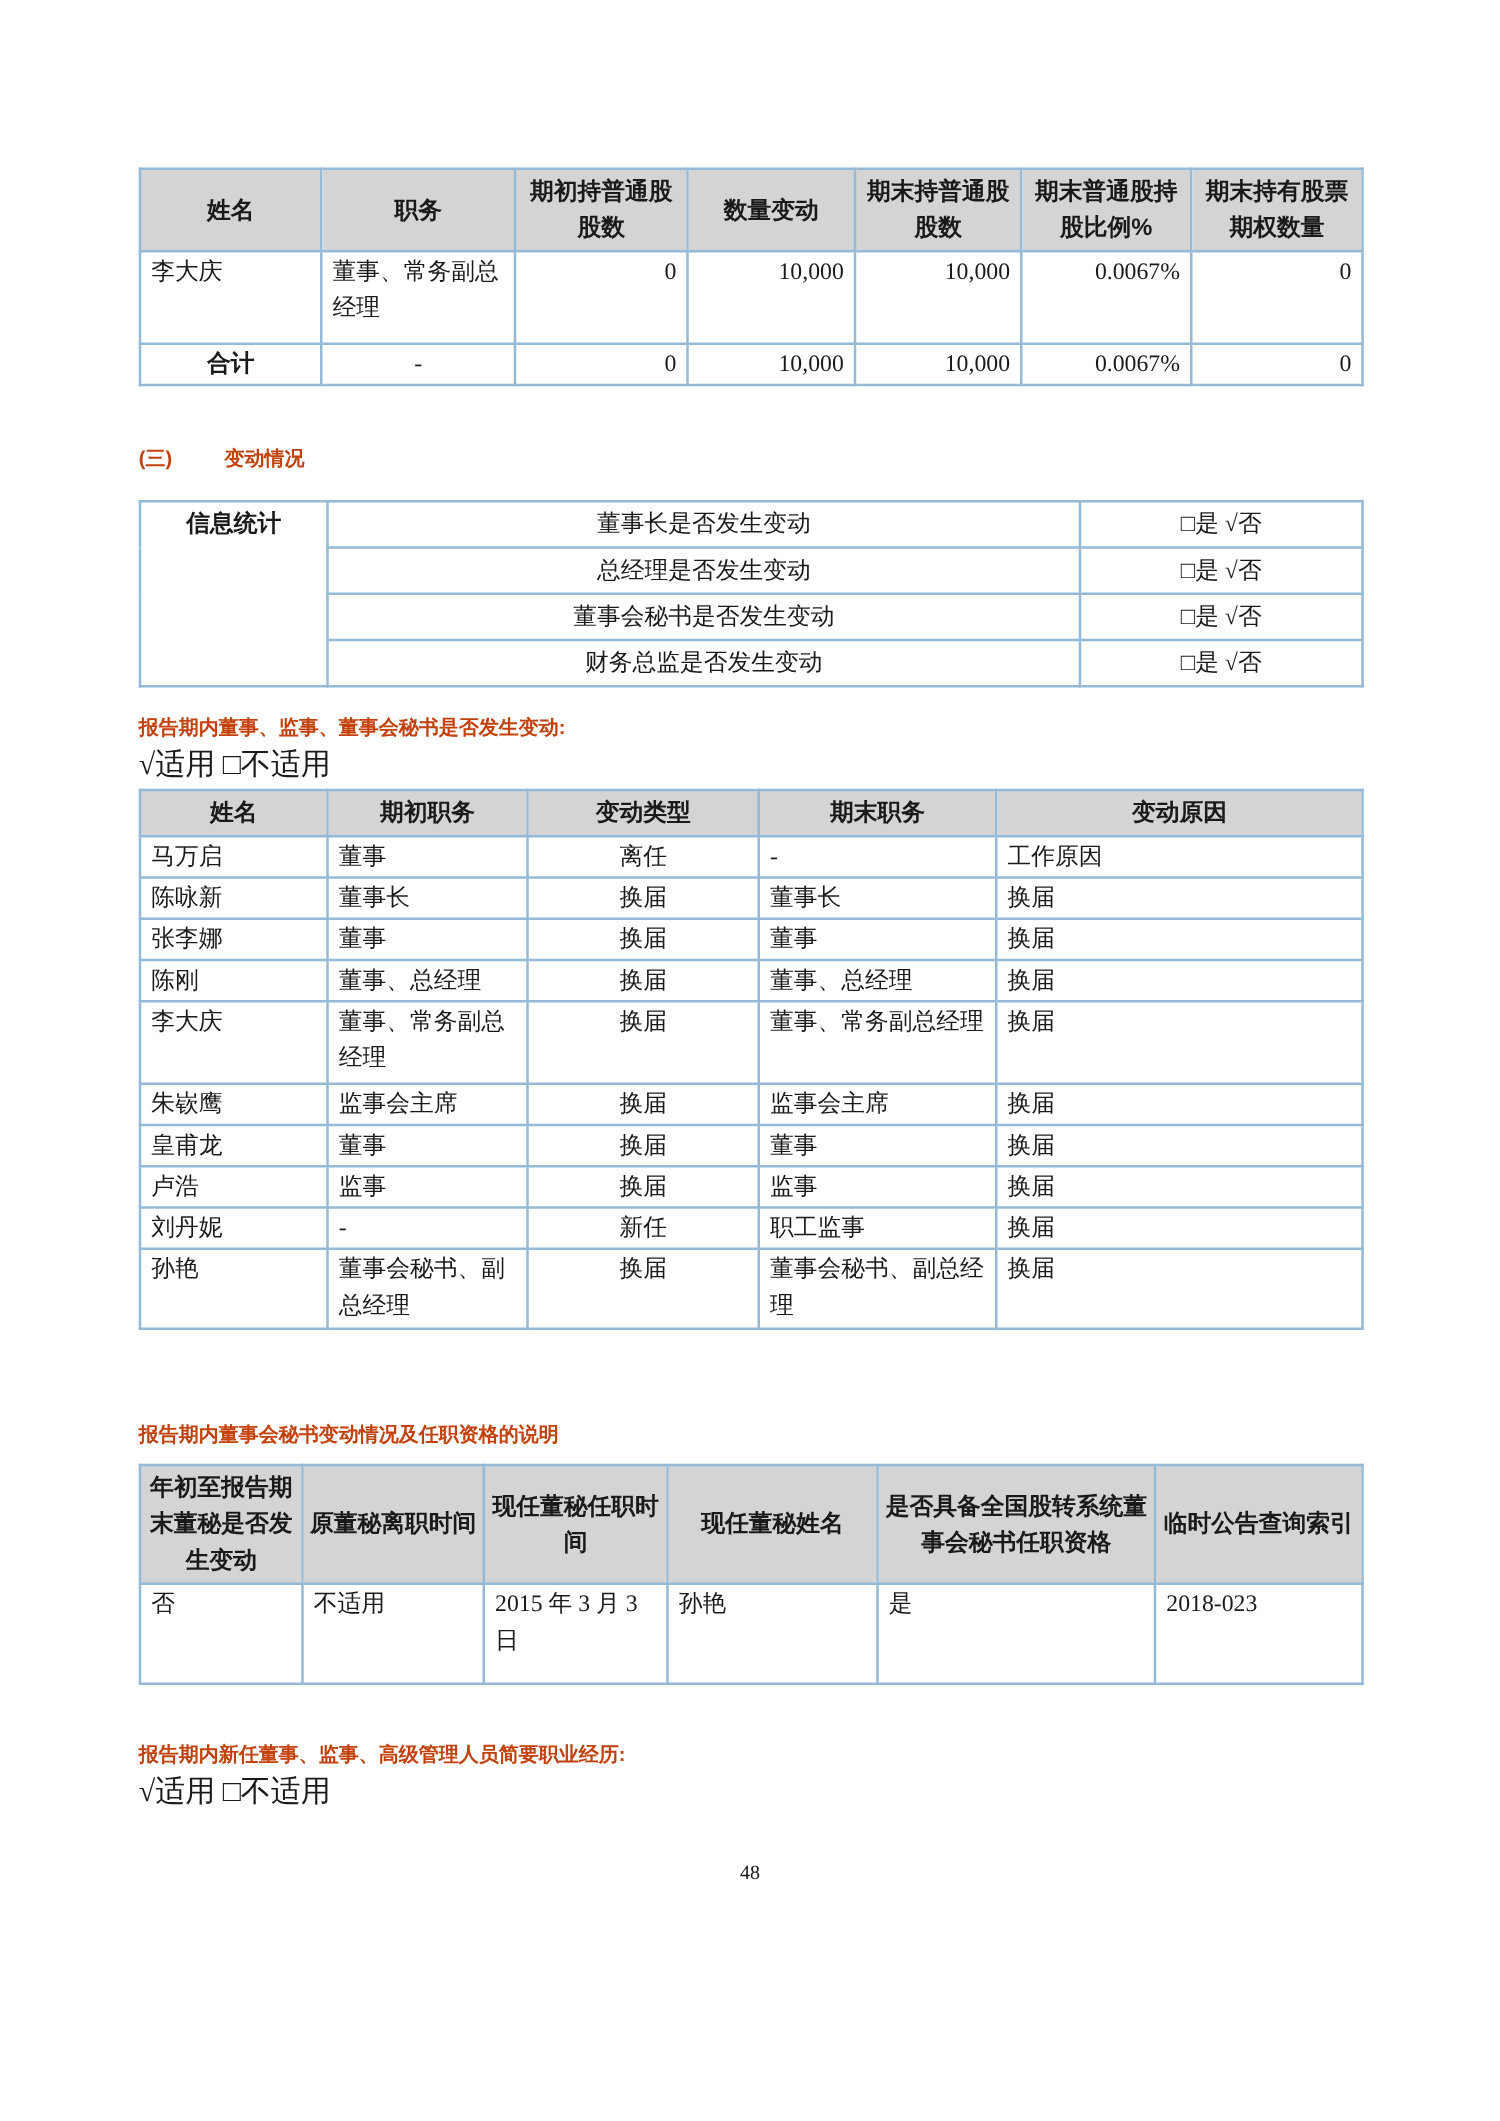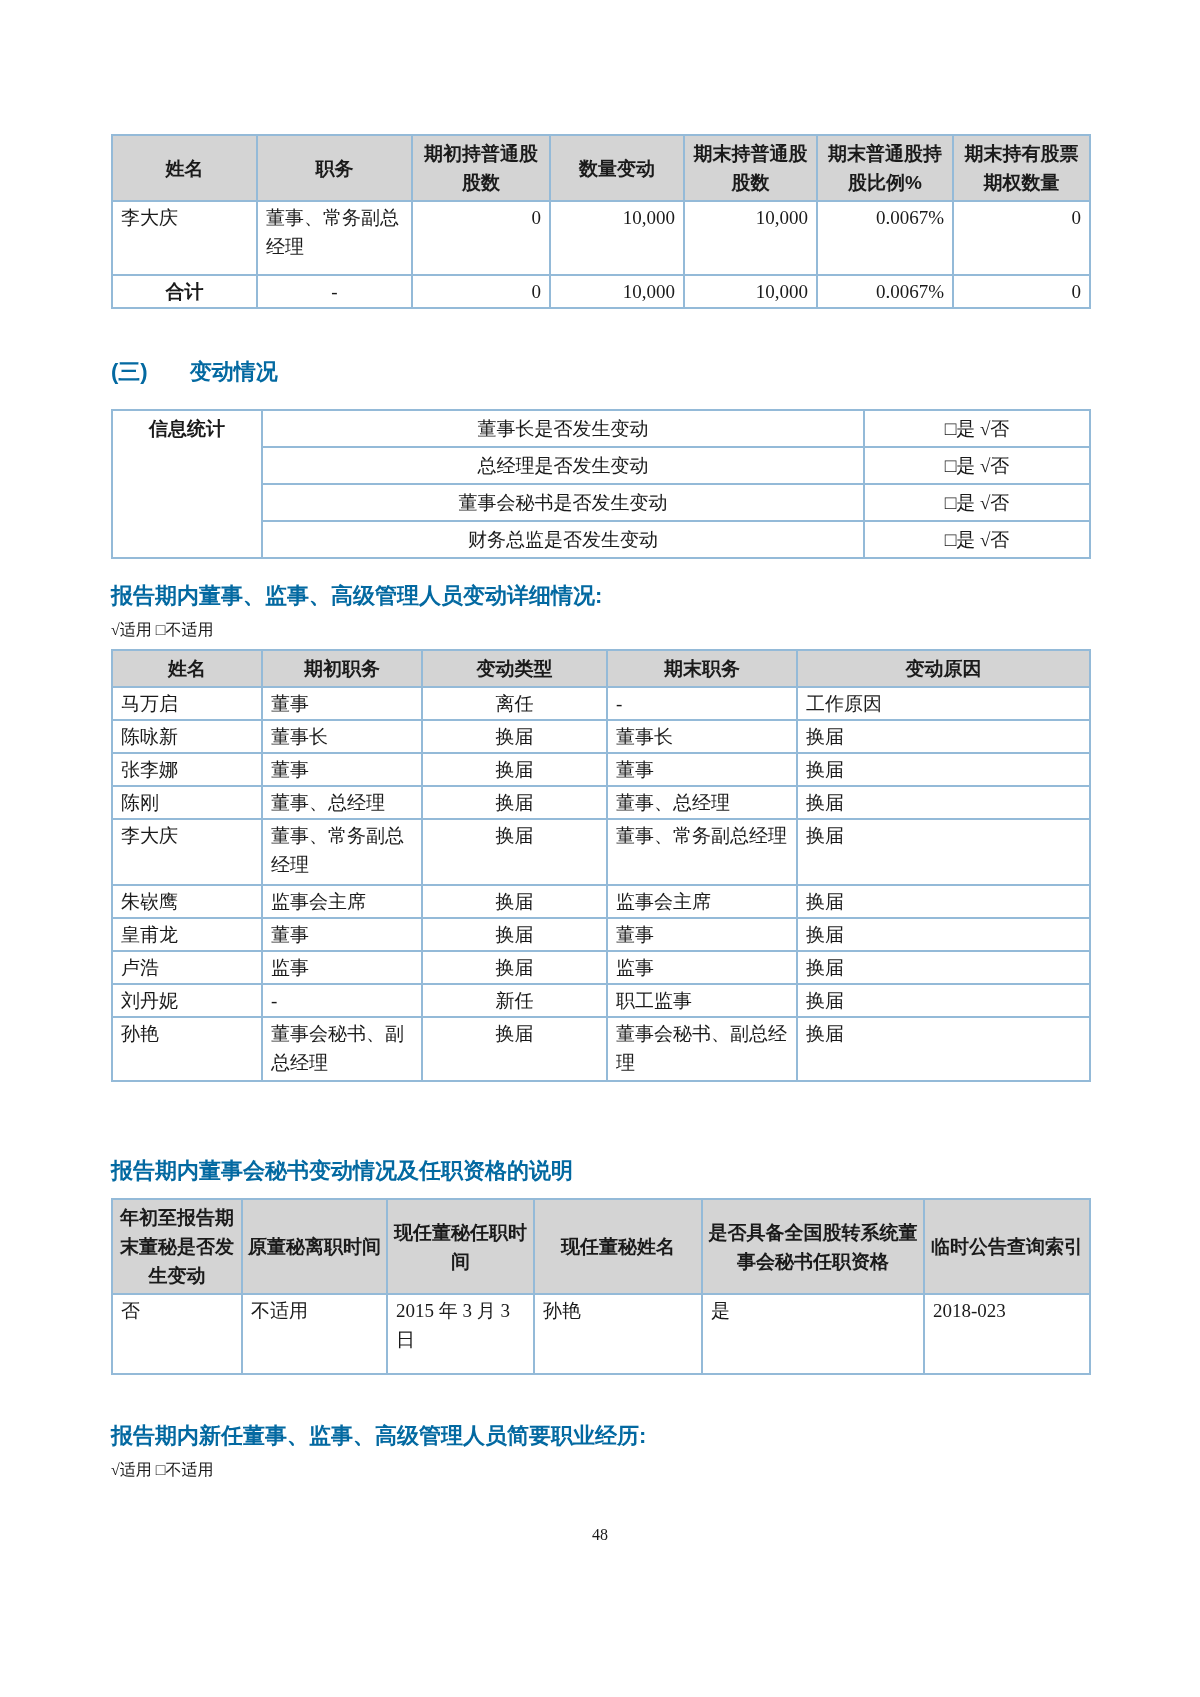--- a/index.html
+++ b/index.html
@@ -2,40 +2,40 @@
 <html><head>
 <meta charset="utf-8">
 <style>
   html,body{margin:0;padding:0;}
   body{
     width:1200px;height:1697px;background:#ffffff;
     font-family:"Liberation Serif","DejaVu Serif",serif;
     color:#1a1a1a;
   }
   .content{margin-left:111px;width:978px;}
-  .h-sans{font-family:"Liberation Sans","DejaVu Sans",sans-serif;font-weight:700;font-size:22px;color:#0369a1;}
+  .h-sans{font-family:"Liberation Sans","DejaVu Sans",sans-serif;font-weight:700;font-size:16px;color:#c2410c;}
   .sec-label{display:inline-block;margin-right:42px;}
   .tbl{border-collapse:collapse;table-layout:fixed;width:978px;font-size:19px;padding-left:41px;}
   .tbl th,.tbl td{border:2px solid #94bad8;padding:1px 8px;line-height:29px;vertical-align:top;overflow:hidden;}
   .tbl th{
     background:#d4d4d4;text-align:center;vertical-align:middle;
     font-family:"Liberation Sans","DejaVu Sans",sans-serif;font-weight:700;
     padding:3px 4px;line-height:29px;
   }
   .num{text-align:right;padding-right:10px;}
   .ctr{text-align:center;}
   .mid{vertical-align:middle;}
   .bold{font-weight:700;font-family:"Liberation Sans","DejaVu Sans",sans-serif;margin-top:17px;}
   #table1{margin-top:134px;}
   #table1 .row-data td{height:70px;}
   #sec3{margin-top:48px;}
   #info-table{margin-top:22px;}
   #info-table td{line-height:33px;}
   #h-change{margin-top:22px;}
-  .applicable{font-size:16px;margin-top:7px;line-height:24px;}
+  .applicable{font-size:24px;margin-top:7px;line-height:24px;}
   #table2{margin-top:7px;}
   #h-secretary{margin-top:74px;}
   #table3{margin-top:12px;}
   #table3 .row-data td{height:76px;}
   #h-new{margin-top:46px;}
   #pagenum{margin-top:44px;text-align:center;font-size:16px;}
 </style>
 </head>
 <body>
 
@@ -106,21 +106,21 @@
       <td class="ctr">董事会秘书是否发生变动</td>
       <td class="ctr">□是 √否</td>
     </tr>
     <tr>
       <td class="ctr">财务总监是否发生变动</td>
       <td class="ctr">□是 √否</td>
     </tr>
   </tbody>
     </table>
 
-  <div id="h-change" class="h-sans">报告期内董事、监事、高级管理人员变动详细情况:</div>
+  <div id="h-change" class="h-sans">报告期内董事、监事、董事会秘书是否发生变动:</div>
   <div class="applicable">√适用 □不适用</div>
 
   <table id="table2" class="tbl">
     <colgroup>
       <col style="width:150px">
         <col style="width:160px">
         <col style="width:185px">
       <col style="width:190px">
         <col style="width:293px">
     </colgroup>

